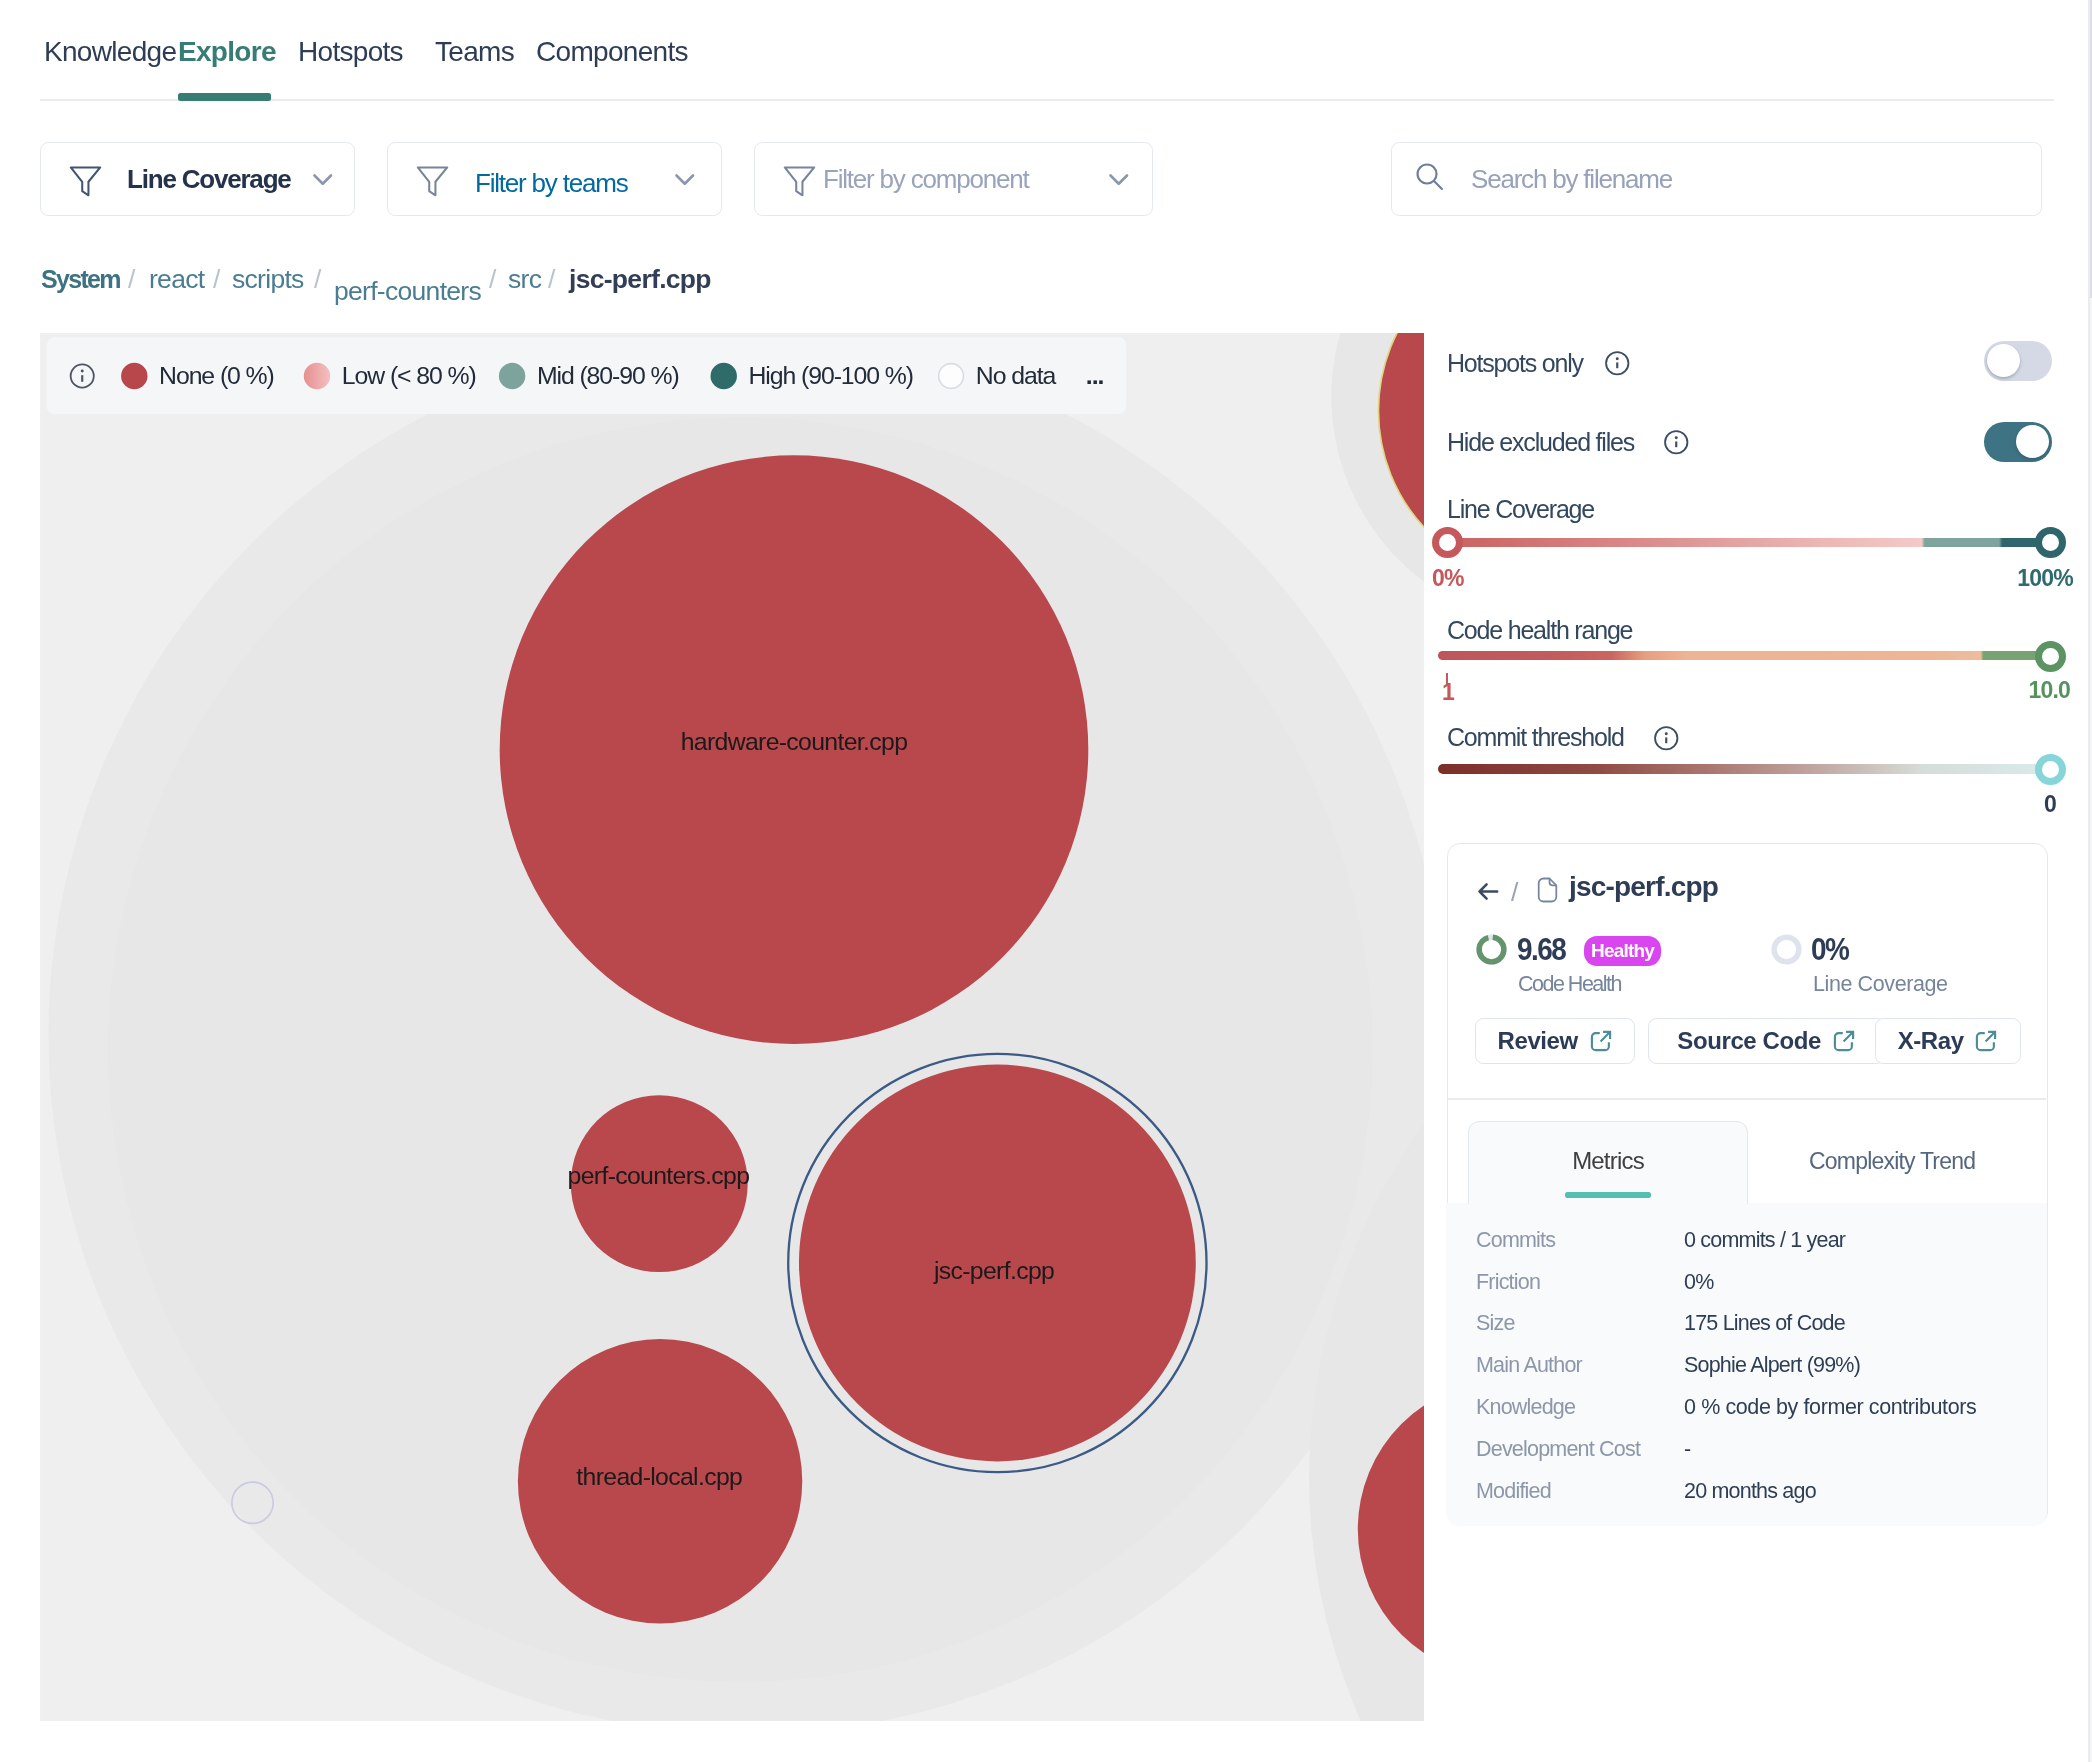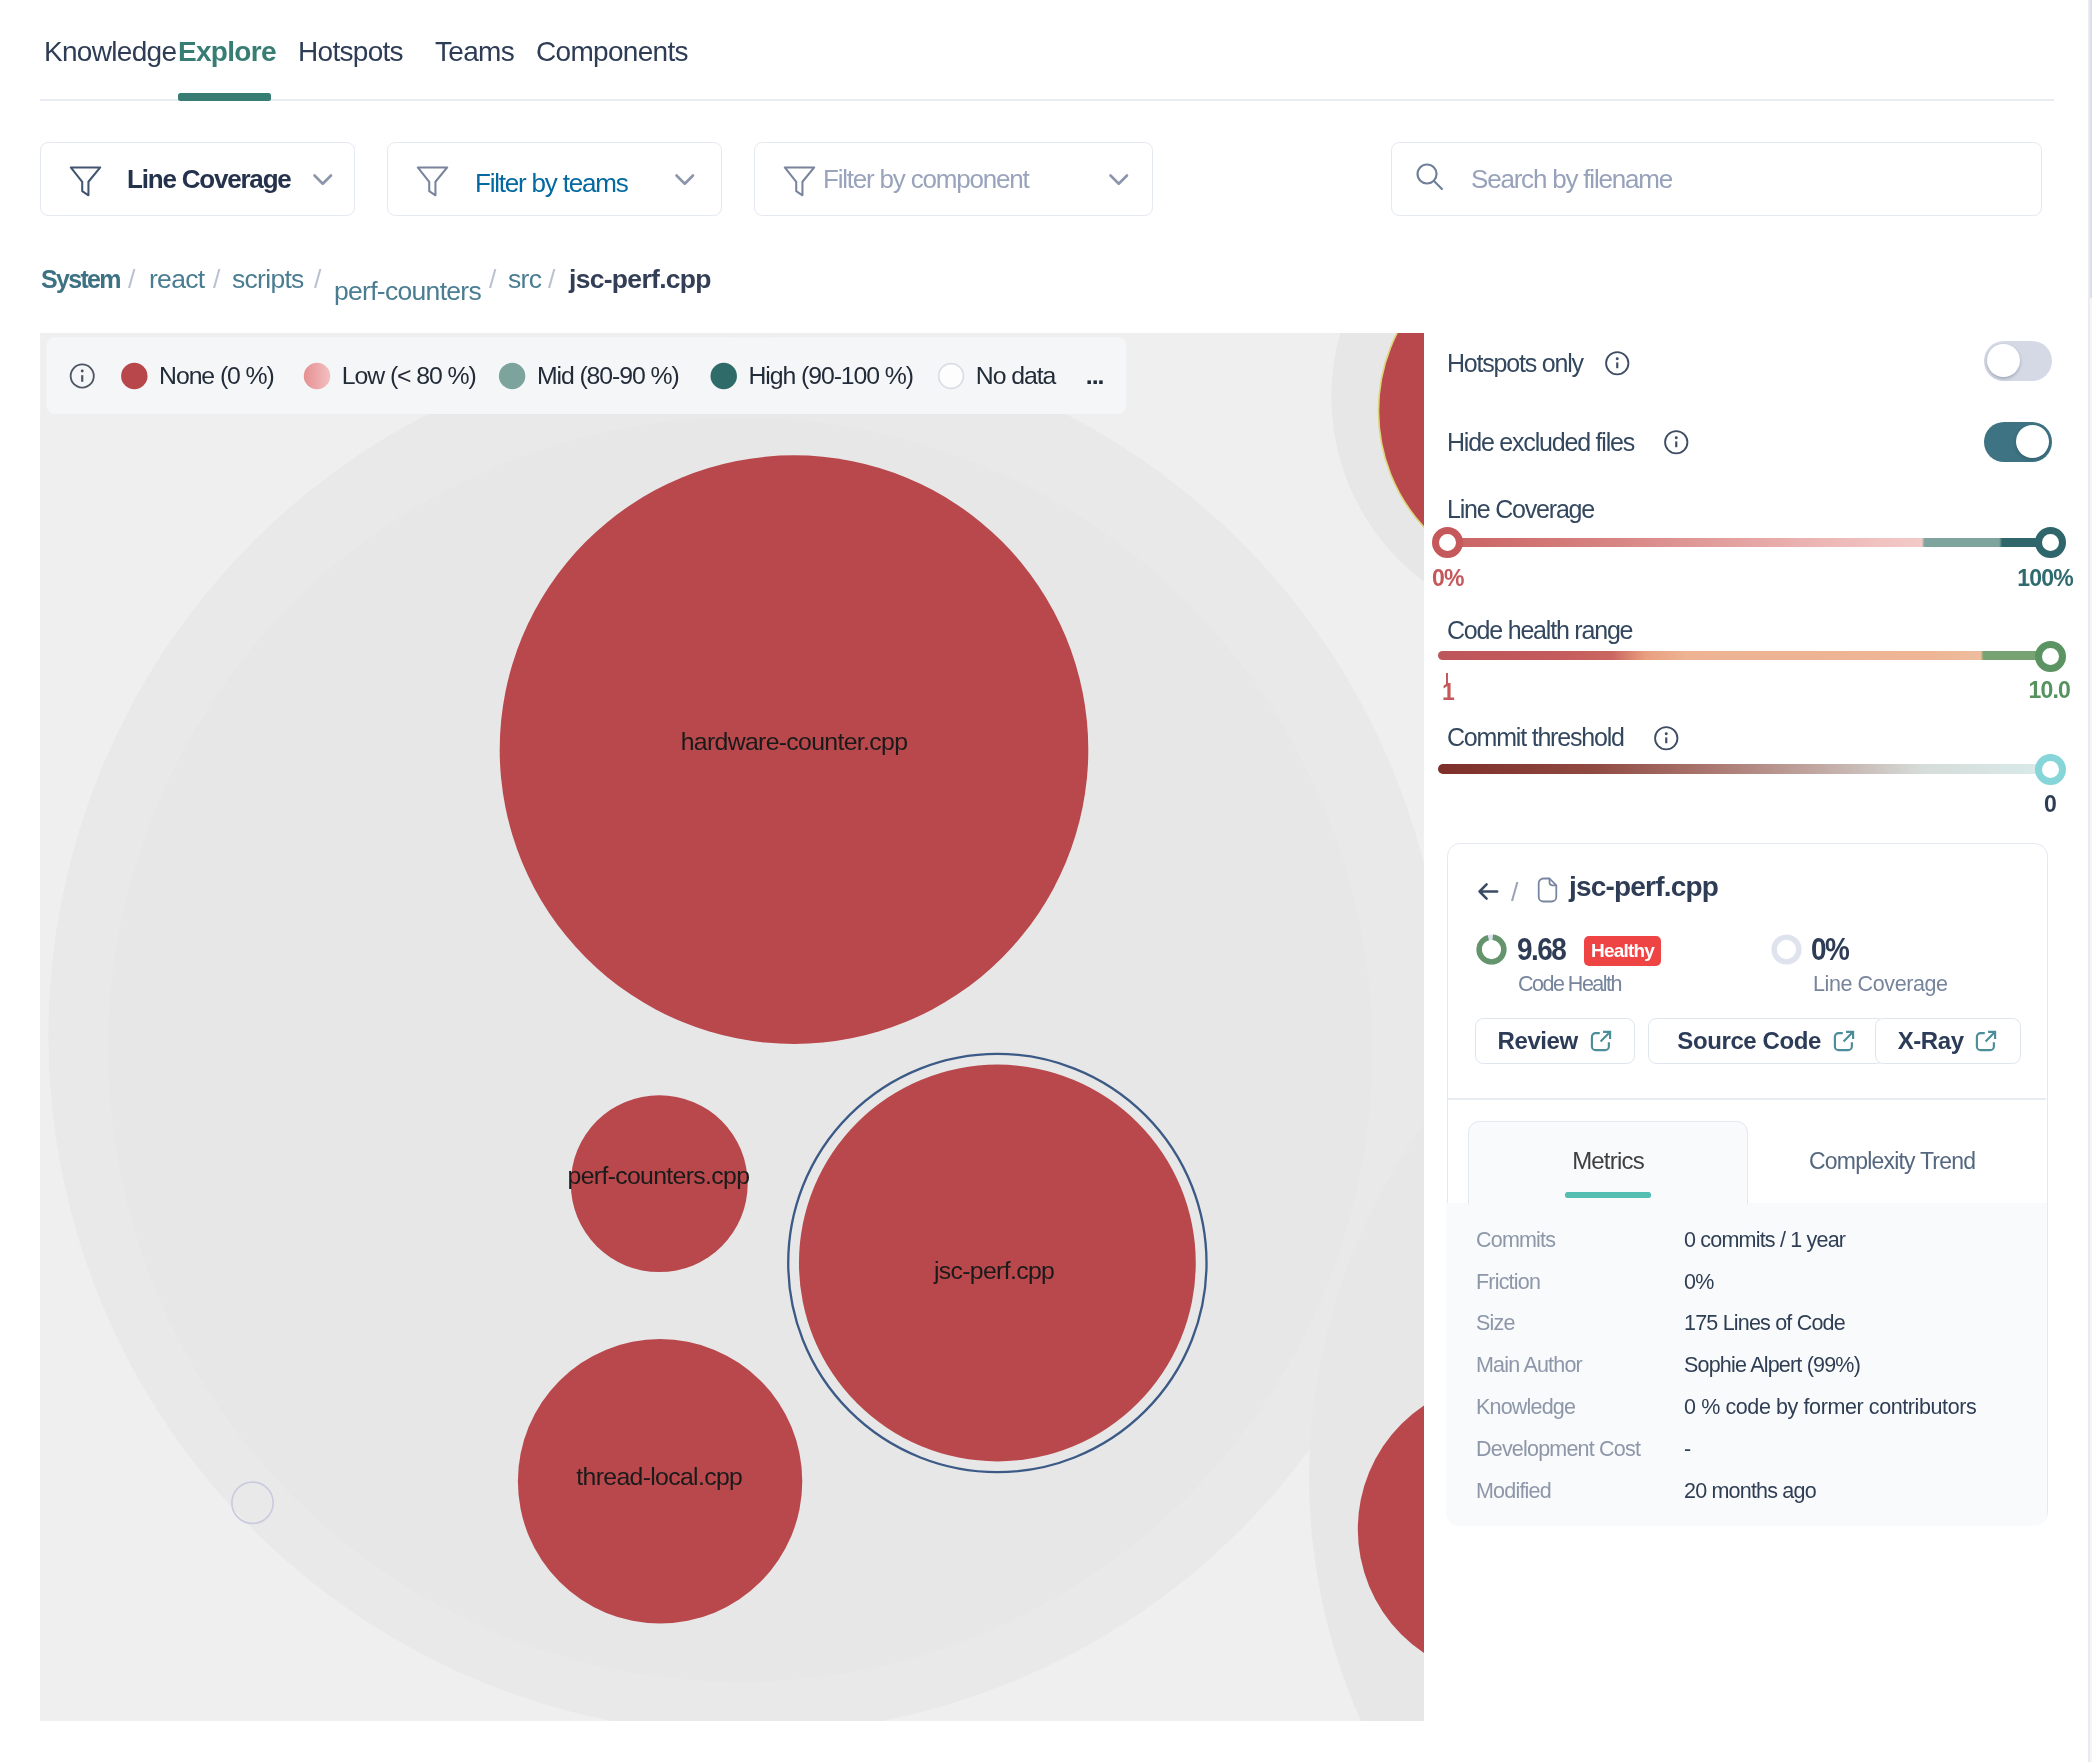--- a/index.html
+++ b/index.html
@@ -172,21 +172,21 @@
       <path d="M20 3 H11 a7 7 0 0 0 -7 7 v20 a7 7 0 0 0 7 7 h12 a7 7 0 0 0 7 -7 V13 Z" fill="none" stroke="#77859f" stroke-width="2.6" stroke-linejoin="round"></path>
       <path d="M20 3 v6 a4 4 0 0 0 4 4 h6" fill="none" stroke="#77859f" stroke-width="2.6"></path>
     </svg>
   <div class="a" style="left:121px;top:27px;font-size:28px;font-weight:bold;color:#2e3d55;letter-spacing:-0.8px;line-height:31px">jsc-perf.cpp</div>
 
   <svg class="a" style="left:27px;top:89px" width="33" height="33" viewBox="0 0 40 40">
       <circle cx="20" cy="20" r="15" fill="none" stroke="#dde2ee" stroke-width="6.6"></circle>
       <circle cx="20" cy="20" r="15" fill="none" stroke="#63946b" stroke-width="6.6" stroke-dasharray="88.2 6" transform="rotate(-84 20 20)"></circle>
     </svg>
   <div class="a" style="left:69px;top:88px;font-size:31px;font-weight:bold;color:#2e3d55;letter-spacing:-1.7px;line-height:35px;transform:scaleX(0.9);transform-origin:0 0">9.68</div>
-  <div class="a" style="left:136px;top:92px;width:77px;height:30px;background:#ef4444;border-radius:5px;color:#fff;font-size:19px;font-weight:bold;letter-spacing:-0.8px;text-align:center;line-height:30px">Healthy</div>
+  <div class="a" style="left:136px;top:92px;width:77px;height:30px;background:#d946ef;border-radius:13px;color:#fff;font-size:19px;font-weight:bold;letter-spacing:-0.8px;text-align:center;line-height:30px">Healthy</div>
   <svg class="a" style="left:322px;top:89px" width="33" height="33" viewBox="0 0 40 40">
       <circle cx="20" cy="20" r="15" fill="none" stroke="#dfe3ee" stroke-width="6.6"></circle>
     </svg>
   <div class="a" style="left:363px;top:88px;font-size:31px;font-weight:bold;color:#2e3d55;letter-spacing:-1.7px;line-height:35px;transform:scaleX(0.9);transform-origin:0 0">0%</div>
   <div class="a" style="left:70px;top:128px;font-size:21.5px;color:#76849c;letter-spacing:-1.5px;line-height:25px">Code Health</div>
   <div class="a" style="left:365px;top:128px;font-size:21.5px;color:#76849c;letter-spacing:-0.4px;line-height:25px">Line Coverage</div>
 
   <div class="cbtn" style="left:27px;width:160px">Review <svg width="24" height="24" viewBox="0 0 29 29">
         <path d="M13 5 H8 a4.5 4.5 0 0 0 -4.5 4.5 V21 a4.5 4.5 0 0 0 4.5 4.5 h11.5 a4.5 4.5 0 0 0 4.5 -4.5 v-5" fill="none" stroke="#4b8d98" stroke-width="2.6"></path>
         <path d="M17 3.5 h8.5 V12 M25 4 L14 15" fill="none" stroke="#4b8d98" stroke-width="2.6"></path>

